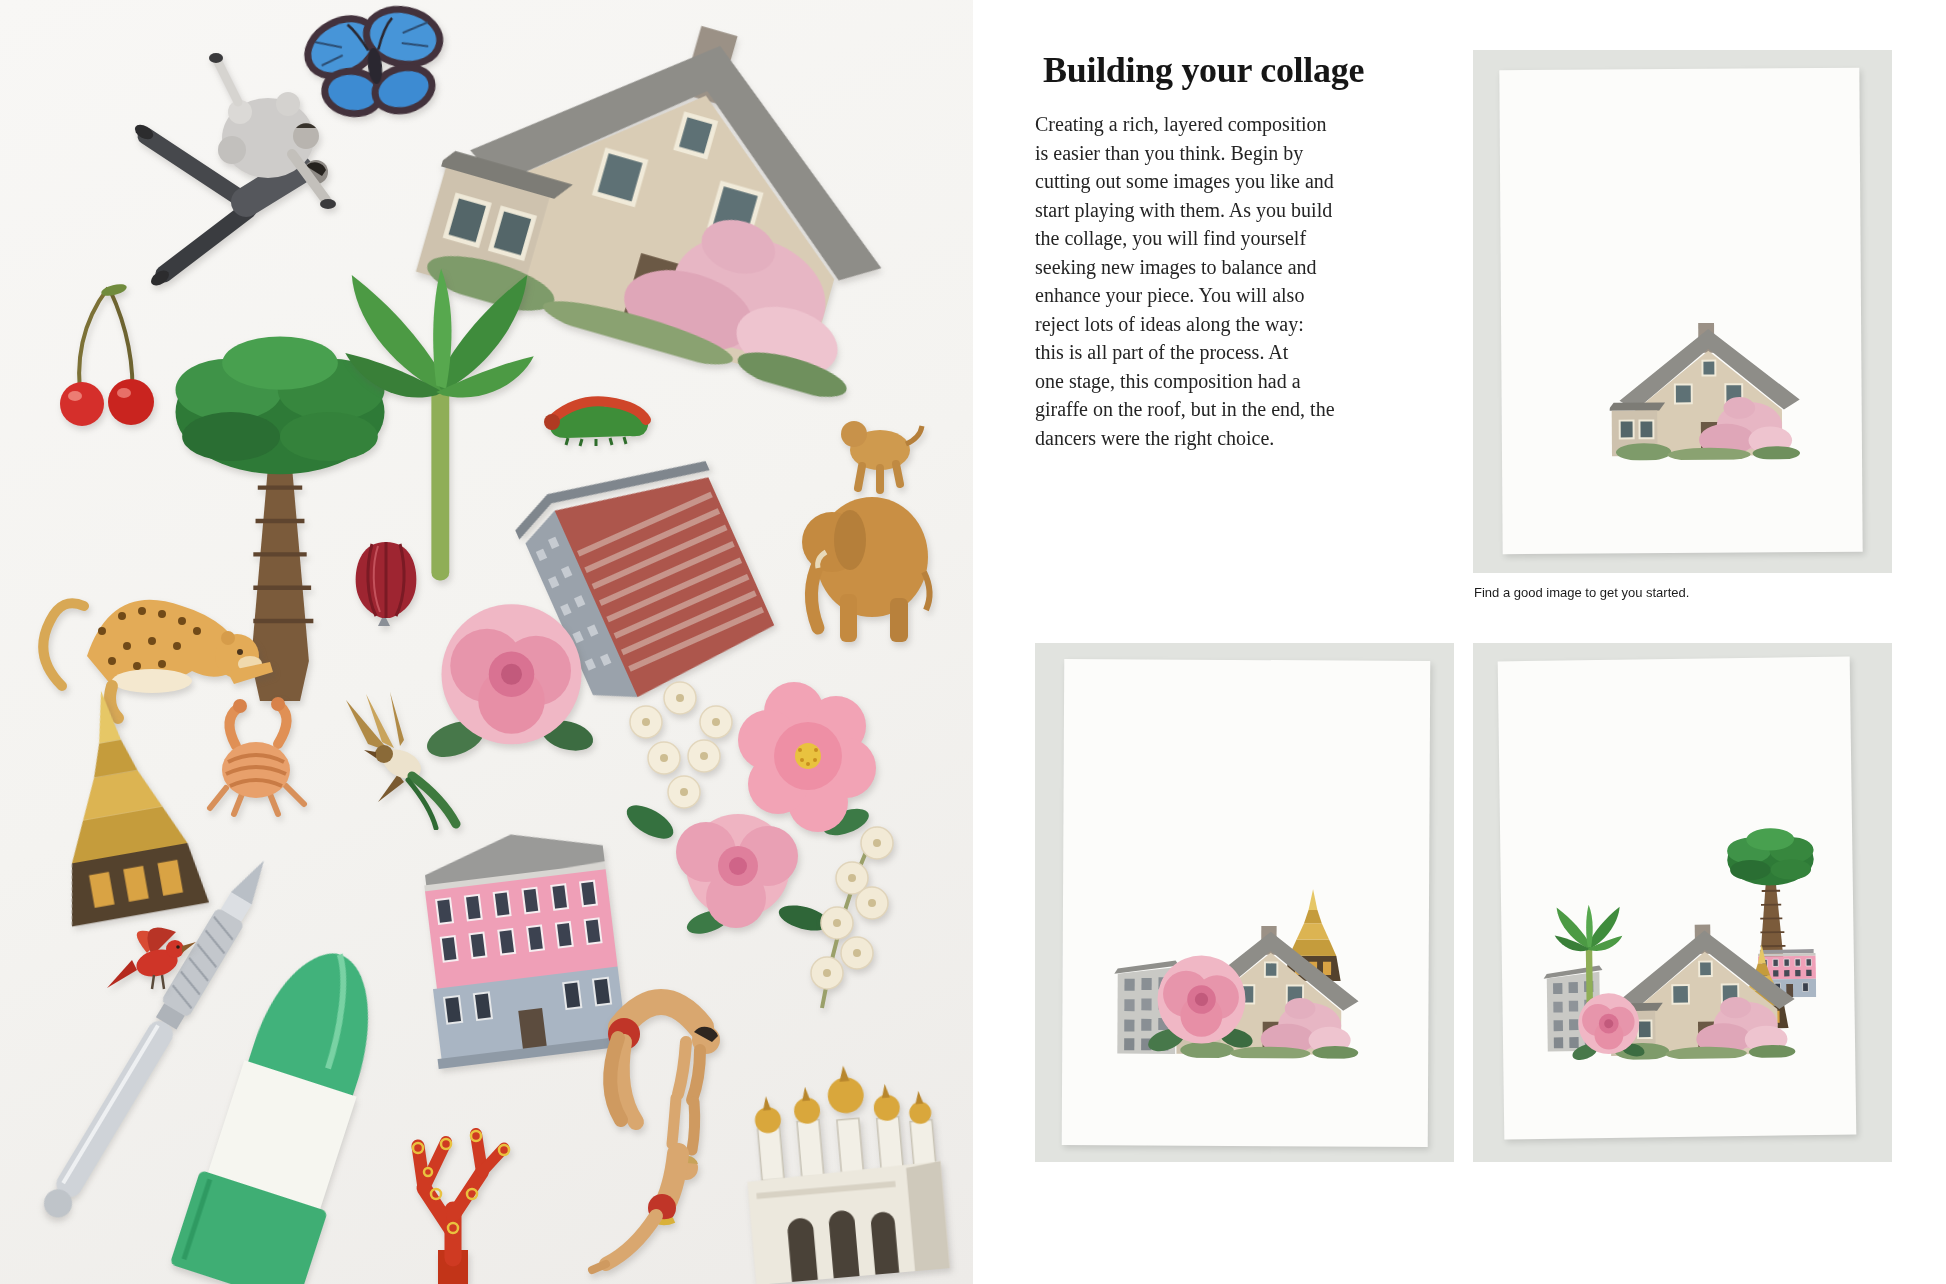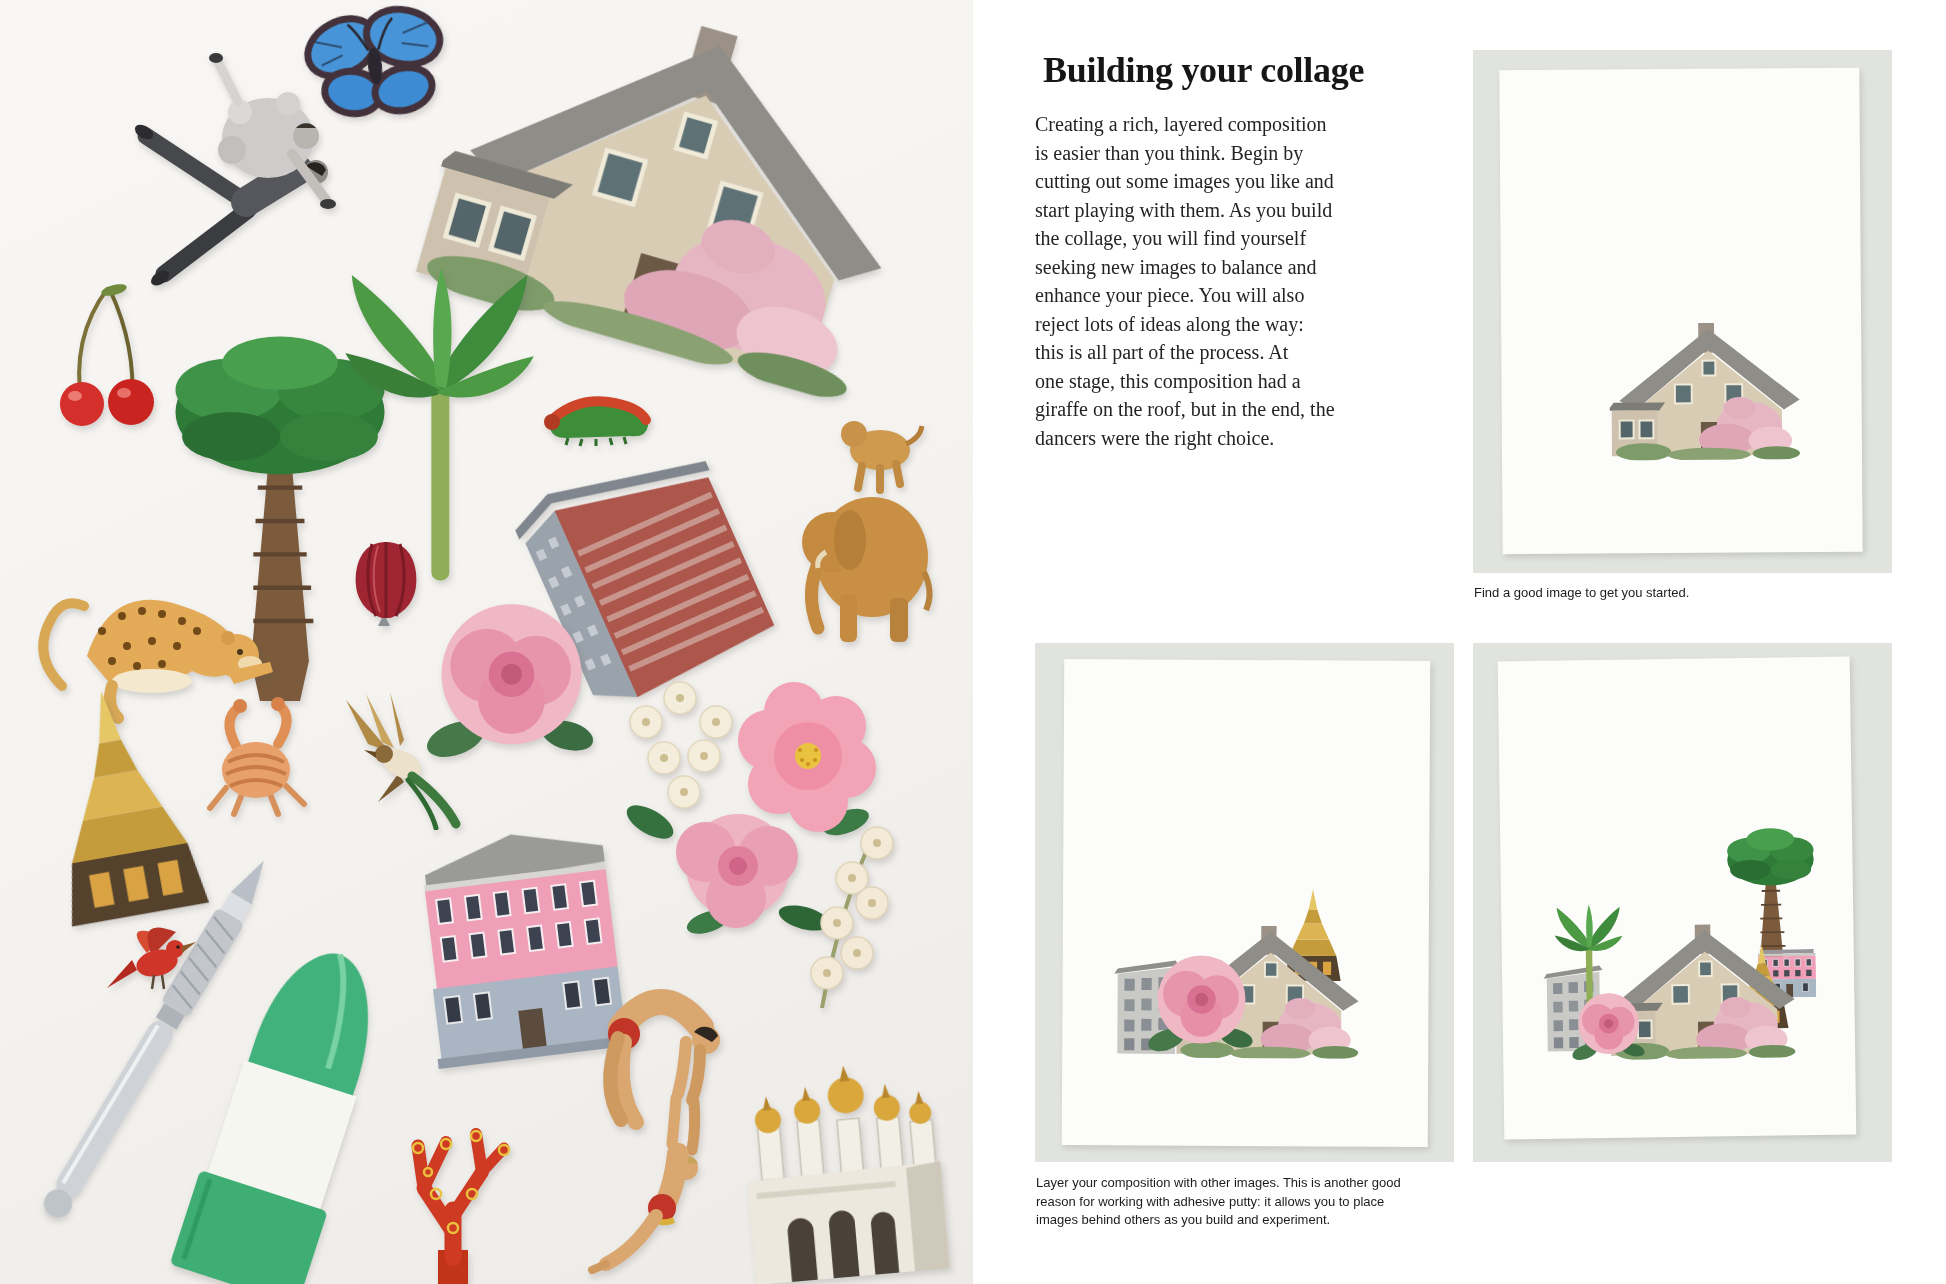--- a/index.html
+++ b/index.html
@@ -598,23 +598,20 @@
   <figure class="photo photo2" style="margin:0;">
     <div class="card card2">
       <svg viewBox="0 0 366 486">
         <use href="#sym-graybuilding" x="50" y="295" width="68" height="105"></use>
         <use href="#sym-temple" x="213" y="226" width="74" height="96"></use>
         <use href="#sym-cottage" x="112" y="264" width="192" height="134"></use>
         <use href="#sym-rose" x="84" y="288" width="110" height="110"></use>
       </svg>
     </div>
   </figure>
-  <p class="caption cap2">Layer your composition with other images. This is another good
-reason for working with adhesive putty: it allows you to place
-images behind others as you build and experiment.</p>
 
   <figure class="photo photo3" style="margin:0;">
     <div class="card card3">
       <svg viewBox="0 0 352 478">
         <use href="#sym-palm" x="224" y="152" width="92" height="190"></use>
         <use href="#sym-pinkhouse" x="256" y="292" width="58" height="48"></use>
         <use href="#sym-temple" x="226" y="284" width="68" height="88"></use>
         <use href="#sym-graybuilding" x="40" y="300" width="62" height="96"></use>
         <use href="#sym-banana" x="52" y="242" width="70" height="117"></use>
         <use href="#sym-cottage" x="106" y="264" width="194" height="136"></use>

